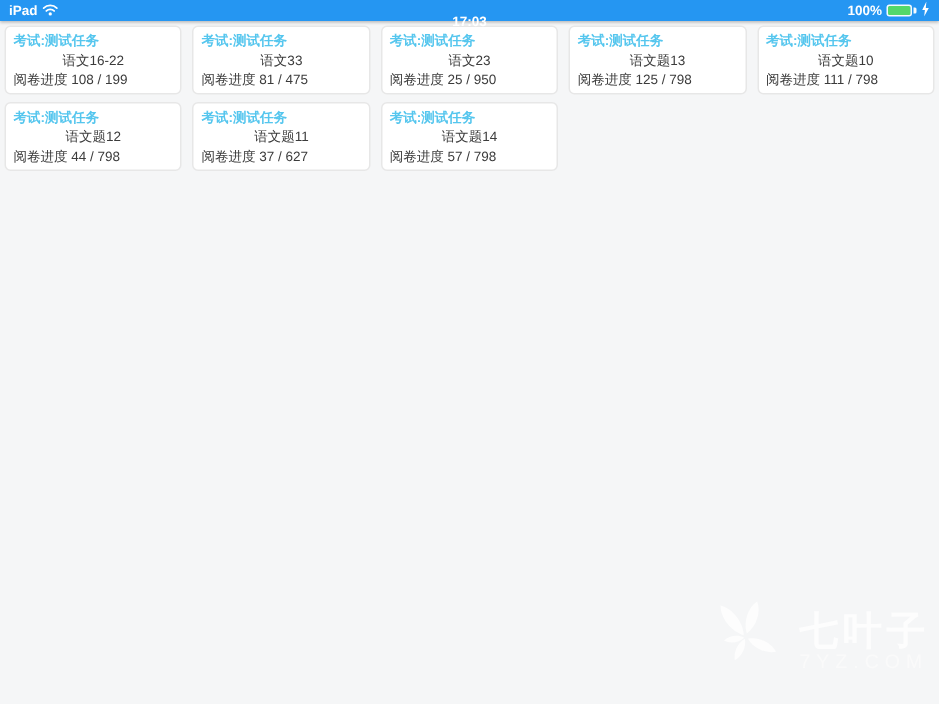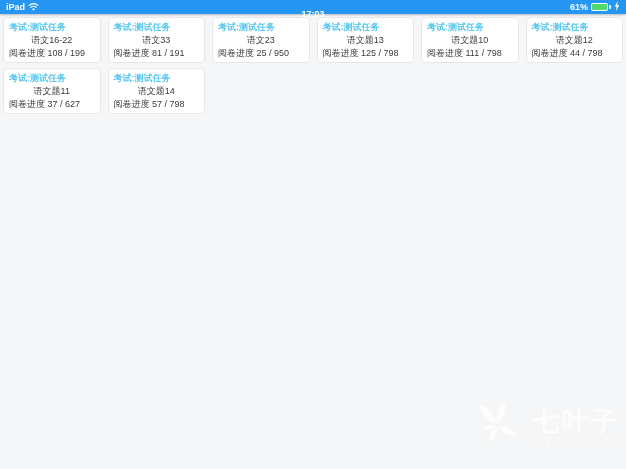--- a/index.html
+++ b/index.html
@@ -52,21 +52,21 @@
   }
   .menu-btn span { display:block; height:2px; width:14px; background:#fff; border-radius:1px; }
   .nav-title {
     flex:1; text-align:center;
     color:#fff; font-size:13px; font-weight:bold;
     letter-spacing:1px;
   }
   
   .grid {
     display:grid;
-    grid-template-columns:repeat(6,1fr);
+    grid-template-columns:repeat(5,1fr);
     column-gap:7px; row-gap:5px;
     padding:3px 3px 0 3px;
   }
   .card {
     background:#fff;
     border:1px solid #e7e7e7;
     border-radius:4px;
     height:46px;
     padding:3px 5px;
     line-height:13px;
@@ -98,21 +98,21 @@
       <span>
         <svg width="11" height="9" viewBox="0 0 11 9">
           <path d="M1.1 3.4 A6.3 6.3 0 0 1 9.9 3.4" stroke="#fff" stroke-width="1.2" fill="none" stroke-linecap="round"></path>
           <path d="M2.9 5.3 A3.7 3.7 0 0 1 8.1 5.3" stroke="#fff" stroke-width="1.2" fill="none" stroke-linecap="round"></path>
           <circle cx="5.5" cy="7.3" r="1.1" fill="#fff"></circle>
         </svg>
       </span>
     </div>
     <span class="sb-time">17:03</span>
     <div class="sb-right">
-      <span>61%</span>
+      <span>100%</span>
       <span style="display:inline-flex;align-items:center;">
         <span class="battery-body"></span>
           <span class="battery-nub"></span>
       </span>
       <span>
         <svg width="6" height="10" viewBox="0 0 6 10">
           <path d="M3.6 0 L0.8 5.6 H2.6 L2.1 10 L5.2 4.3 H3.2 Z" fill="#fff"></path>
         </svg>
       </span>
     </div>
@@ -122,21 +122,21 @@
 <div class="grid">
   <div class="card">
     <span class="t">考试:测试任务</span>
     <span class="s">语文16-22</span>
     <span class="p">阅卷进度 108 / 199</span>
   </div>
 
   <div class="card">
     <span class="t">考试:测试任务</span>
     <span class="s">语文33</span>
-    <span class="p">阅卷进度 81 / 191</span>
+    <span class="p">阅卷进度 81 / 475</span>
   </div>
 
   <div class="card">
     <span class="t">考试:测试任务</span>
     <span class="s">语文23</span>
     <span class="p">阅卷进度 25 / 950</span>
   </div>
 
   <div class="card">
     <span class="t">考试:测试任务</span>

